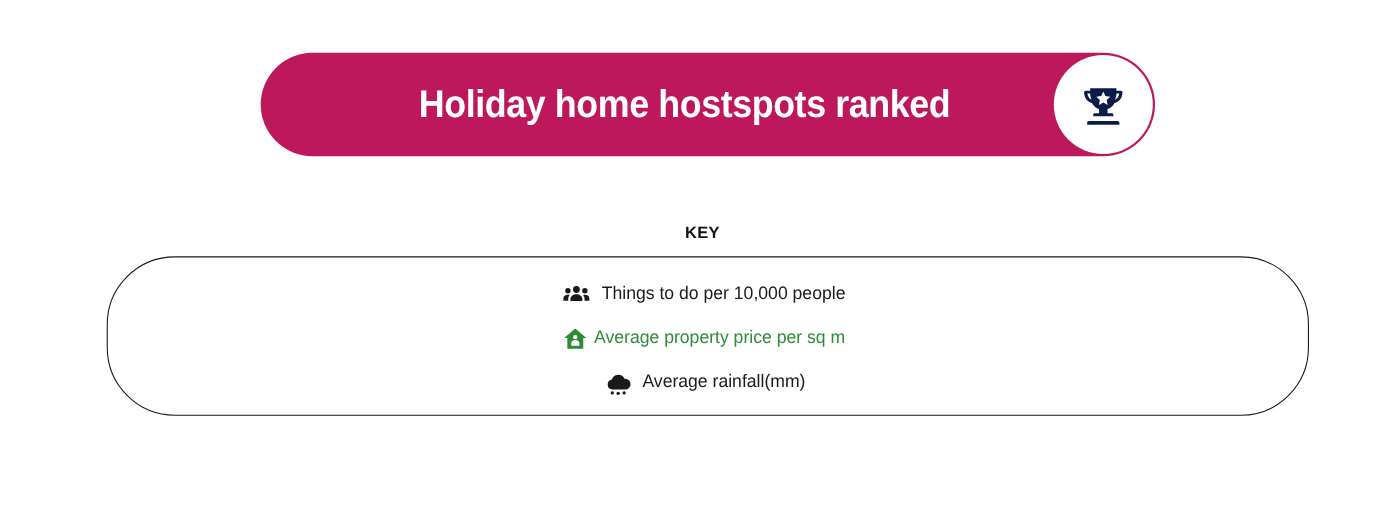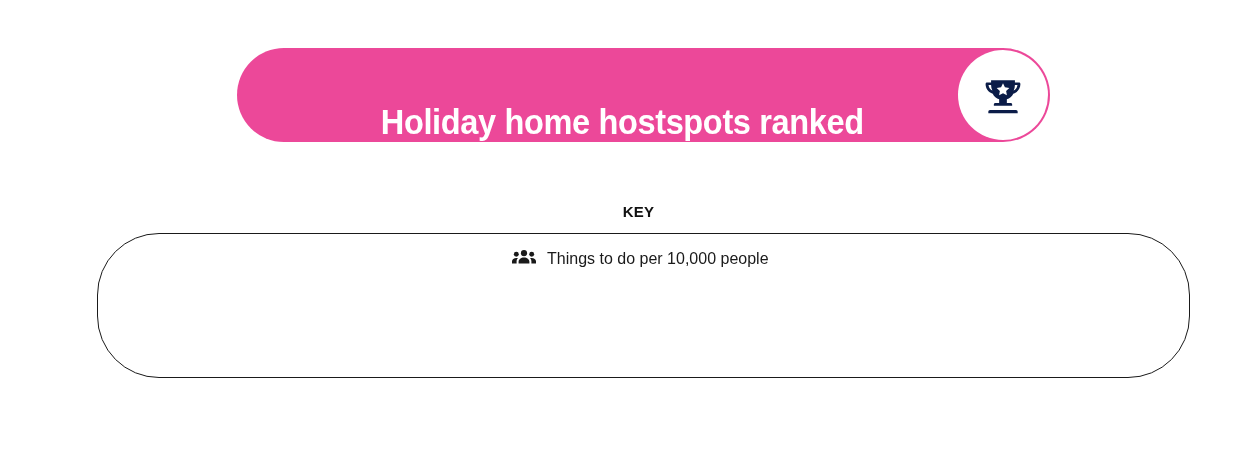--- a/index.html
+++ b/index.html
@@ -15,24 +15,24 @@
     overflow: hidden;
   }
 
   
   #title-banner {
     position: absolute;
     left: 237px;
     top: 48px;
     width: 813px;
     height: 94px;
-    background: #ec4899;
+    background: #be185d;
     border-radius: 47px;
     display: flex;
-    align-items: flex-end;
+    align-items: center;
     justify-content: center;
   }
   #title-text {
     color: #ffffff;
     font-size: 35px;
     font-weight: bold;
     letter-spacing: -0.4px;
     transform: scaleX(0.93);
     transform-origin: center;
     white-space: nowrap;
@@ -71,21 +71,21 @@
   #key-box {
     position: absolute;
     left: 97px;
     top: 233px;
     width: 1093px;
     height: 145px;
     border: 1.3px solid #1a1a1a;
     border-radius: 62px;
     box-sizing: border-box;
     display: flex;
-    flex-direction: row;
+    flex-direction: column;
     justify-content: center;
     padding-top: 4px;
   }
   .key-row {
     display: flex;
     justify-content: center;
     align-items: center;
     height: 40px;
   }
   .key-item {
@@ -156,23 +156,44 @@
       <span class="label">Things to do per 10,000 people</span>
     </div>
 
 
 
   </div>
 
   <div class="key-row" id="row-2">
 
 
+    <div class="key-item green">
+      <span class="icon">
+        <svg width="22" height="22" viewBox="0 0 24 24" aria-hidden="true">
+          <path fill="#2e8b38" d="M12 1.8L1 11.2h3.1v10.6h15.8V11.2H23L12 1.8z"></path>
+          <circle cx="12" cy="10.4" r="2.1" fill="#ffffff"></circle>
+          <path fill="#ffffff" d="M12 13.2c-2.3 0-4.1 1.5-4.1 3.4v2.2h8.2v-2.2c0-1.9-1.8-3.4-4.1-3.4z"></path>
+        </svg>
+      </span>
+      <span class="label">Average property price per sq m</span>
+    </div>
 
 
   </div>
 
   <div class="key-row" id="row-3">
 
+    <div class="key-item">
+      <span class="icon">
+        <svg width="24" height="22" viewBox="0 0 24 22" aria-hidden="true">
+          <path fill="#1a1a1a" d="M18.3 7.3c-.2 0-.4 0-.6.04A6.1 6.1 0 0 0 6.2 8.1 4.6 4.6 0 0 0 6.6 17.2h11.7a4.95 4.95 0 0 0 0-9.9z"></path>
+          <circle cx="6.6" cy="20.2" r="1.5" fill="#1a1a1a"></circle>
+          <circle cx="12" cy="20.6" r="1.5" fill="#1a1a1a"></circle>
+          <circle cx="17.4" cy="20.2" r="1.5" fill="#1a1a1a"></circle>
+        </svg>
+      </span>
+      <span class="label">Average rainfall(mm)</span>
+    </div>
 
 
   </div>
 
 </div>
 
 </body></html>

